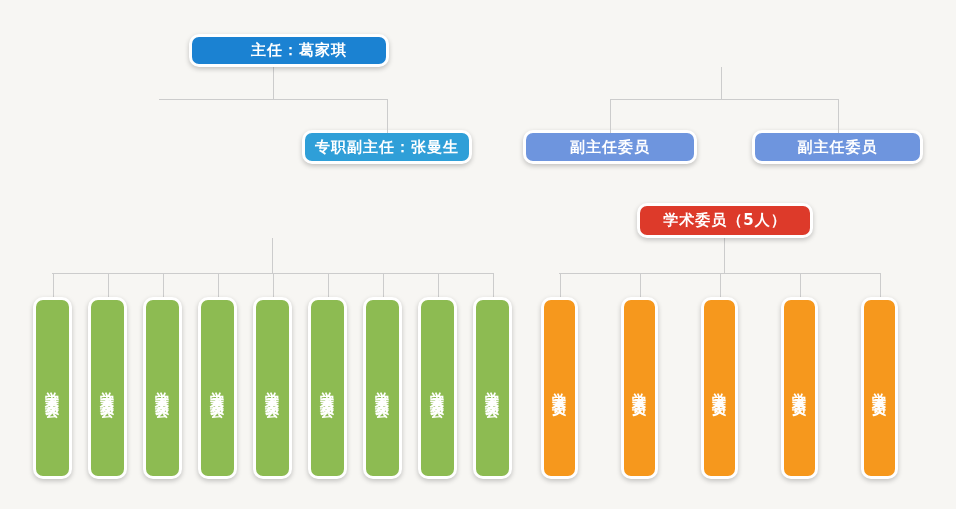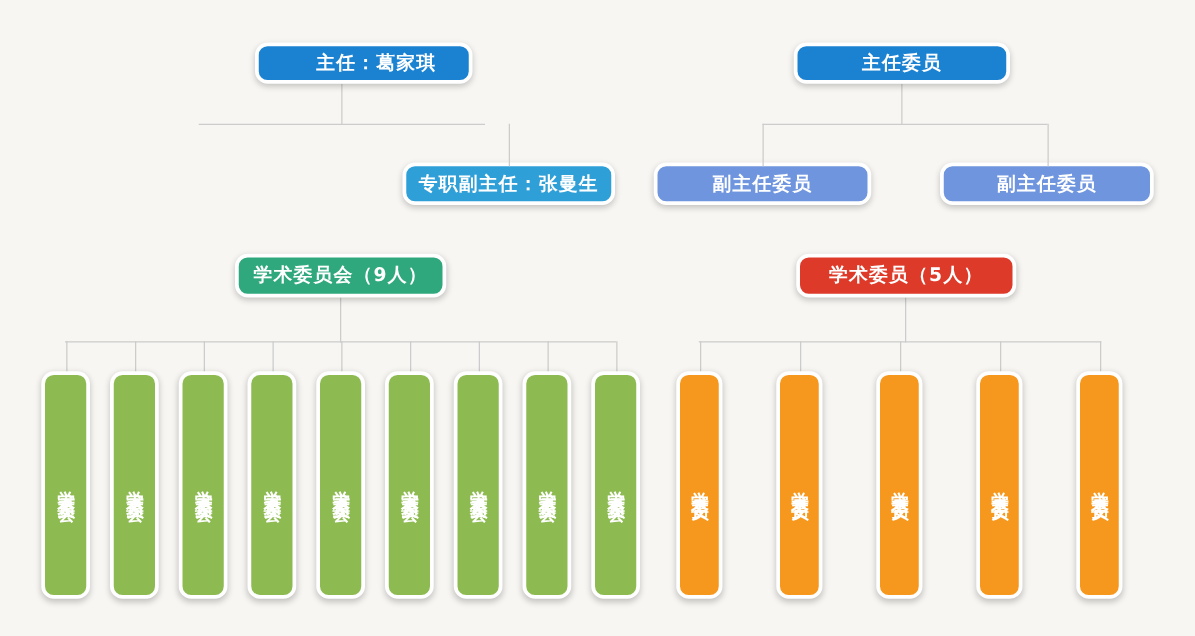--- a/index.html
+++ b/index.html
@@ -102,40 +102,38 @@
 
   <div class="line v" style="left:273px; top:67px;  height:33px;"></div>
   <div class="line h" style="left:159px; top:99px;  width:229px;"></div>
   <div class="line v" style="left:721px; top:67px;  height:33px;"></div>
   <div class="line h" style="left:610px; top:99px;  width:228px;"></div>
   <div class="line v" style="left:272px; top:238px; height:36px;"></div>
   <div class="line h" style="left:52px;  top:273px; width:441px;"></div>
   <div class="line v" style="left:724px; top:238px; height:36px;"></div>
   <div class="line h" style="left:559px; top:273px; width:322px;"></div>
 
-  <div class="node c-blue" style="left:204px; top:34px; width:174px; height:33px;padding-left:20px;">主任：葛家琪</div>
+  <div class="node c-blue" style="left:189px; top:34px; width:200px; height:33px;padding-left:20px;">主任：葛家琪</div>
 
 
-  <div class="node c-lblue drop" style="left:302px; top:130px; width:170px; height:34px;margin-left:20px;">专职副主任：张曼生</div>
+  <div class="node c-lblue drop" style="left:302px; top:130px; width:170px; height:34px;">专职副主任：张曼生</div>
 
-  <div class="node c-teal" style="left:188px; top:203px; width:169px; height:35px;">学术委员会（9人）</div>
 
   <div class="vrow" style="left:33px; gap:16px;">
     <div class="vnode c-green" style="width:39px;">学术委员会</div>
     <div class="vnode c-green" style="width:39px;">学术委员会</div>
     <div class="vnode c-green" style="width:39px;">学术委员会</div>
     <div class="vnode c-green" style="width:39px;">学术委员会</div>
     <div class="vnode c-green" style="width:39px;">学术委员会</div>
     <div class="vnode c-green" style="width:39px;">学术委员会</div>
     <div class="vnode c-green" style="width:39px;">学术委员会</div>
     <div class="vnode c-green" style="width:39px;">学术委员会</div>
     <div class="vnode c-green" style="width:39px;">学术委员会</div>
   </div>
 
-  <div class="node c-blue" style="left:635px; top:34px; width:173px; height:33px;">主任委员</div>
 
   <div class="node c-peri drop" style="left:523px; top:130px; width:174px; height:34px;">副主任委员</div>
 
   <div class="node c-peri drop" style="left:752px; top:130px; width:171px; height:34px;">副主任委员</div>
 
   <div class="node c-red" style="left:637px; top:203px; width:176px; height:35px;">学术委员（5人）</div>
 
   <div class="vrow" style="left:541px; gap:43px;">
     <div class="vnode c-orange" style="width:37px;">学术委员</div>
     <div class="vnode c-orange" style="width:37px;">学术委员</div>

